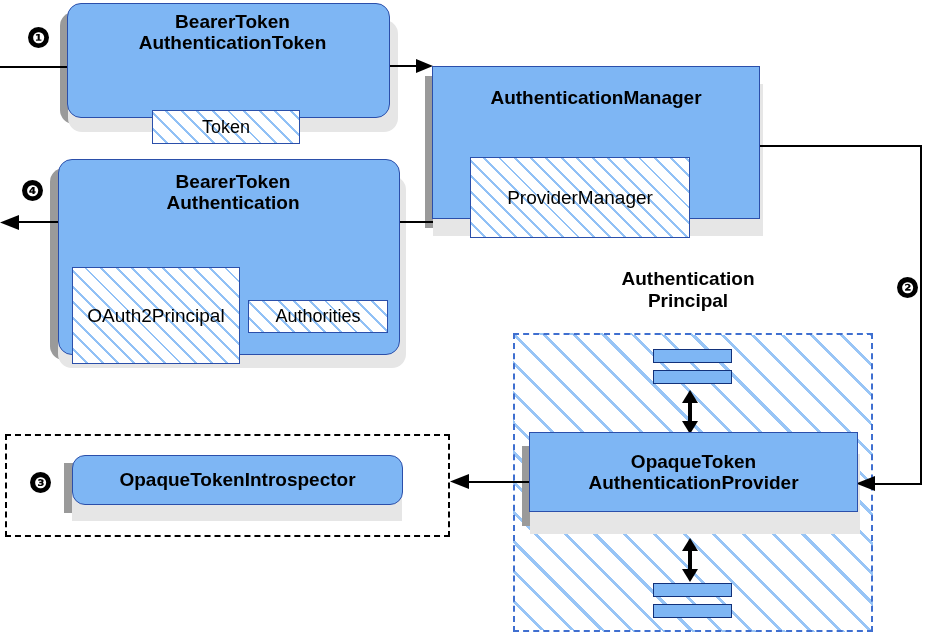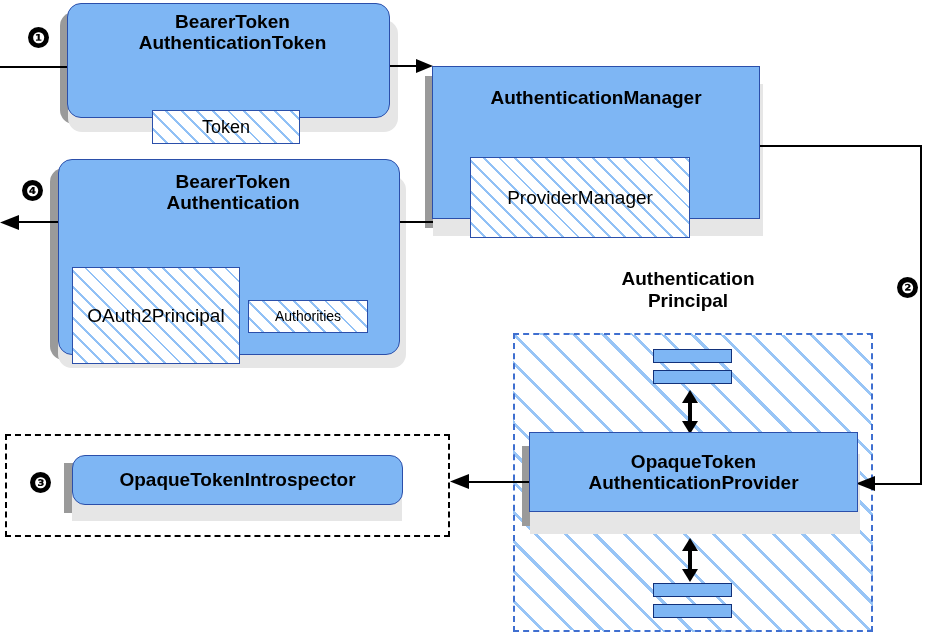--- a/index.html
+++ b/index.html
@@ -165,21 +165,21 @@
   <div class="node rounded" style="left:58px;top:159px;width:342px;height:196px;font-size:19px;padding-top:11px;">
     <div>BearerToken</div>
     <div>Authentication</div>
   </div>
 
   <div class="hatch" style="left:72px;top:235px;width:168px;height:97px;font-size:19px;flex-direction:row;">
     <div>OAuth2</div>
     <div>Principal</div>
   </div>
 
-  <div class="hatch" style="left:248px;top:268px;width:120px;height:33px;font-size:14px;">Authorities</div>
+  <div class="hatch" style="left:248px;top:268px;width:140px;height:33px;font-size:18px;">Authorities</div>
 
   <div class="ln h" style="left:14px;top:221px;width:46px;"></div>
   <svg class="arrow" style="left:0px;top:214px;width:20px;height:17px;" viewBox="0 0 20 17">
     <polygon points="0,8.5 19,1 19,16" fill="#000"></polygon>
   </svg>
   <div class="badge" style="left:22px;top:180px;">❹</div>
 
   <div class="ln h" style="left:400px;top:221px;width:33px;"></div>
 
   <div class="ln h" style="left:760px;top:145px;width:162px;"></div>

